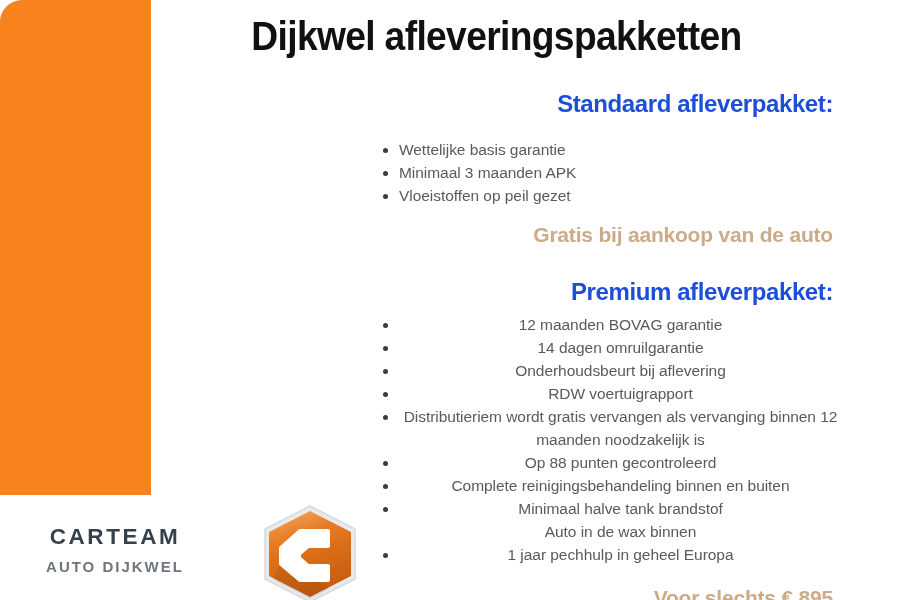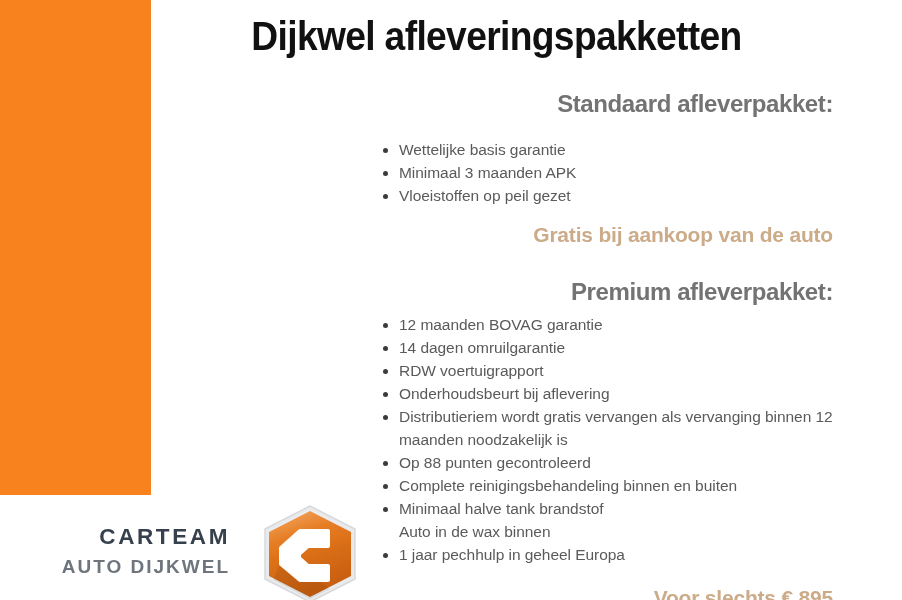--- a/index.html
+++ b/index.html
@@ -15,20 +15,21 @@
     font-family: "Liberation Sans", sans-serif;
     -webkit-font-smoothing: antialiased;
   }
 
   #poster {
     position: relative;
     width: 902px;
     height: 600px;
     background: #ffffff;
     overflow: hidden;
+    border-radius: 22px;
   }
 
   
   .orange-bar {
     position: absolute;
     left: 0;
     top: 0;
     width: 151px;
     height: 495px;
     background: #f7821e;
@@ -52,21 +53,21 @@
     white-space: nowrap;
   }
 
   
   .section-heading {
     position: absolute;
     right: 69px;
     font-size: 24px;
     line-height: 28px;
     font-weight: 700;
-    color: #737373;
+    color: #1d4ed8;
     letter-spacing: -0.4px;
     text-align: right;
     white-space: nowrap;
   }
   .heading-standaard { top: 90px; }
   .heading-premium   { top: 278px; }
 
   
   .promo-line {
     position: absolute;
@@ -85,21 +86,21 @@
   
   .bullet-list {
     position: absolute;
     left: 382px;
     margin: 0;
     padding: 0;
     list-style: none;
     width: 460px;
   }
   .list-standaard { top: 138px; }
-  .list-premium   { top: 313px; }
+  .list-premium   { top: 313px; text-align: center; }
 
   .bullet-list li {
     position: relative;
     padding-left: 17px;
     font-size: 15.5px;
     line-height: 23px;
     color: #5a5a5a;
     letter-spacing: -0.05px;
   }
   .bullet-list li.has-bullet::before {
@@ -120,31 +121,31 @@
     left: 0;
     top: 505px;
     width: 370px;
     height: 95px;
   }
   .logo-words {
     position: absolute;
     left: 0;
     top: 17px;
     width: 230px;
-    text-align: right;
+    text-align: center;
   }
   .logo-carteam {
     font-size: 22.5px;
     line-height: 30px;
     font-weight: 700;
     color: #37414d;
     letter-spacing: 2.6px;
   }
   .logo-autodijkwel {
-    font-size: 19px;
+    font-size: 15px;
     line-height: 30px;
     font-weight: 700;
     color: #6e757d;
     letter-spacing: 2.0px;
   }
 
   .logo-mark {
     position: absolute;
     left: 256px;
     top: 0px;
@@ -171,22 +172,22 @@
     <li class="has-bullet">Vloeistoffen op peil gezet</li>
   </ul>
 
   <div class="promo-line promo-gratis">Gratis bij aankoop van de auto</div>
 
   <div class="section-heading heading-premium">Premium afleverpakket:</div>
 
   <ul class="bullet-list list-premium">
     <li class="has-bullet">12 maanden BOVAG garantie</li>
     <li class="has-bullet">14 dagen omruilgarantie</li>
+    <li class="has-bullet">Onderhoudsbeurt bij aflevering</li>
     <li class="has-bullet">RDW voertuigrapport</li>
-    <li class="has-bullet">Onderhoudsbeurt bij aflevering</li>
     <li class="has-bullet">Distributieriem wordt gratis vervangen als vervanging binnen 12 maanden noodzakelijk is</li>
     <li class="has-bullet">Op 88 punten gecontroleerd</li>
     <li class="has-bullet">Complete reinigingsbehandeling binnen en buiten</li>
     <li class="has-bullet">Minimaal halve tank brandstof</li>
     <li class="no-bullet">Auto in de wax binnen</li>
     <li class="has-bullet">1 jaar pechhulp in geheel Europa</li>
   </ul>
 
   <div class="promo-line promo-price">Voor slechts € 895</div>
 

